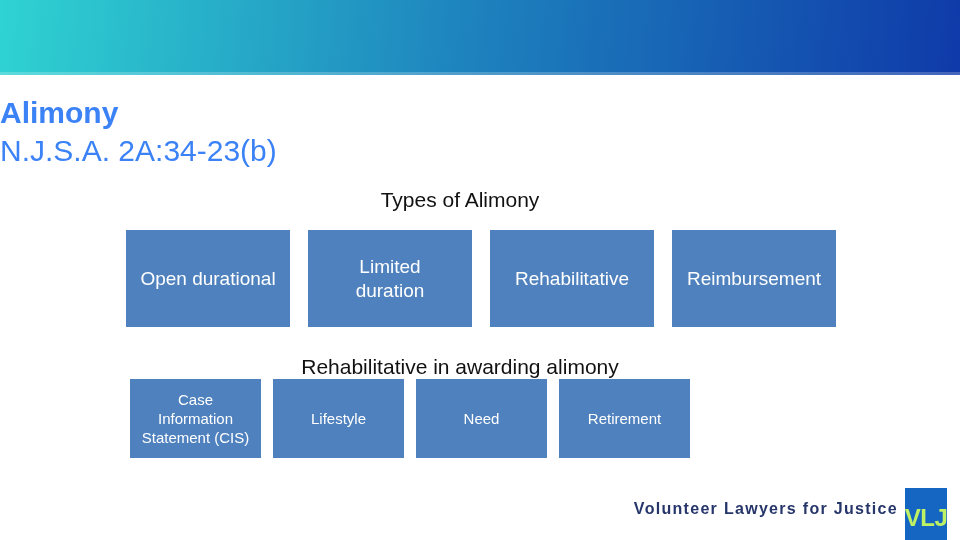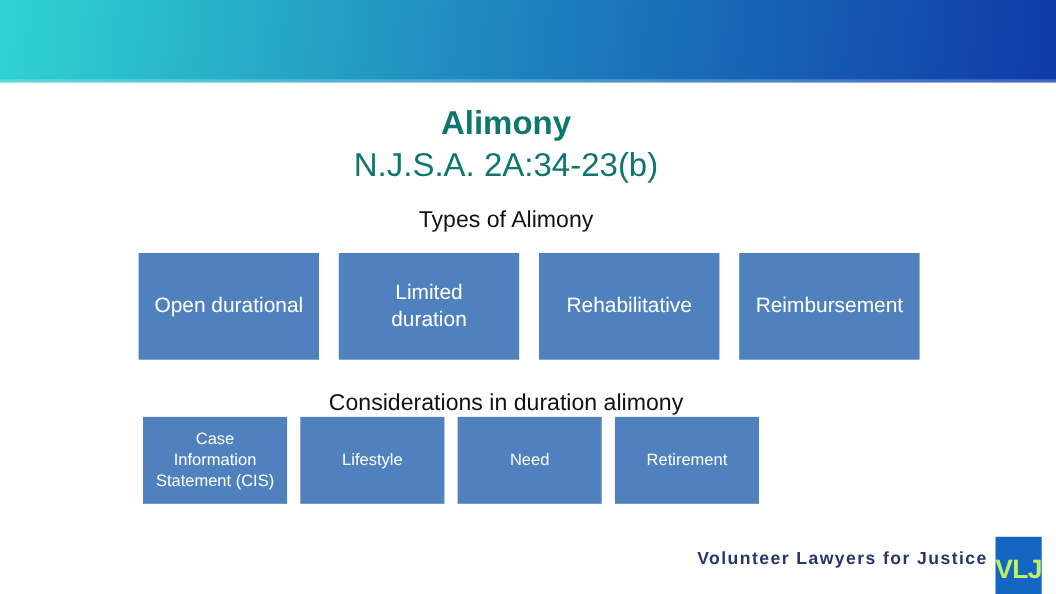--- a/index.html
+++ b/index.html
@@ -12,21 +12,21 @@
     overflow: hidden;
   }
   .header-band {
     position: absolute; top: 0; left: 0;
     width: 960px; height: 75px;
     background: linear-gradient(96deg, var(--grad-left, #2fd3d2) 0%, var(--grad-mid, #1e84be) 48%, var(--grad-right, #0f3aa9) 100%);
     box-shadow: inset 0 -3px 0 rgba(255,255,255,0.22);
   }
   .title-block {
     position: absolute; top: 94px; left: 0; width: 920px;
-    text-align: center; color: #0f766e;
+    color: #3b82f6;
   }
   .title-line1 { font-size: 30px; font-weight: 700; line-height: 38px; }
   .title-line2 { font-size: 30px; font-weight: 400; line-height: 38px; }
   .section-heading {
     position: absolute; left: 0; width: 920px;
     text-align: center; font-size: 21px; color: #111111; font-weight: 400;
   }
   .heading-types { top: 188px; }
   .heading-considerations { top: 355px; }
   .box-row { position: absolute; display: flex; }
@@ -80,21 +80,21 @@
 duration</span>
   </div>
   <div class="box">
     <span class="box-label">Rehabilitative</span>
   </div>
   <div class="box">
     <span class="box-label">Reimbursement</span>
   </div>
 </div>
 
-<div class="section-heading heading-considerations">Considerations in duration alimony</div>
+<div class="section-heading heading-considerations">Rehabilitative in awarding alimony</div>
 
 <div class="box-row row-considerations">
   <div class="box">
     <span class="box-label">Case
 Information
 Statement (CIS)</span>
   </div>
   <div class="box">
     <span class="box-label">Lifestyle</span>
   </div>

